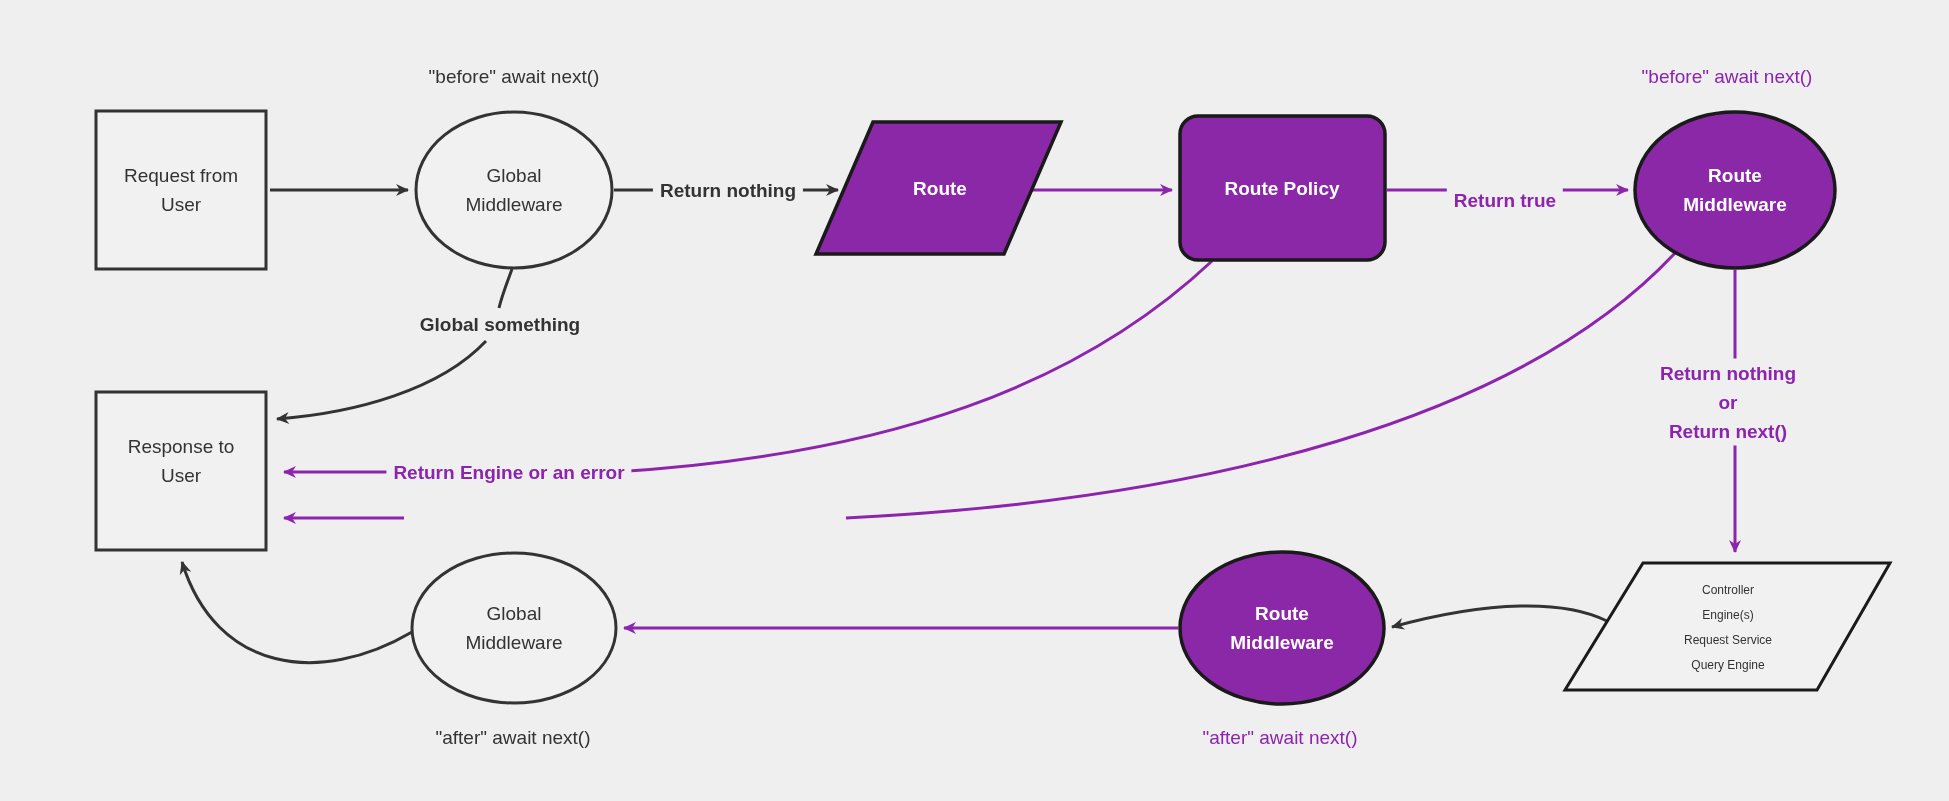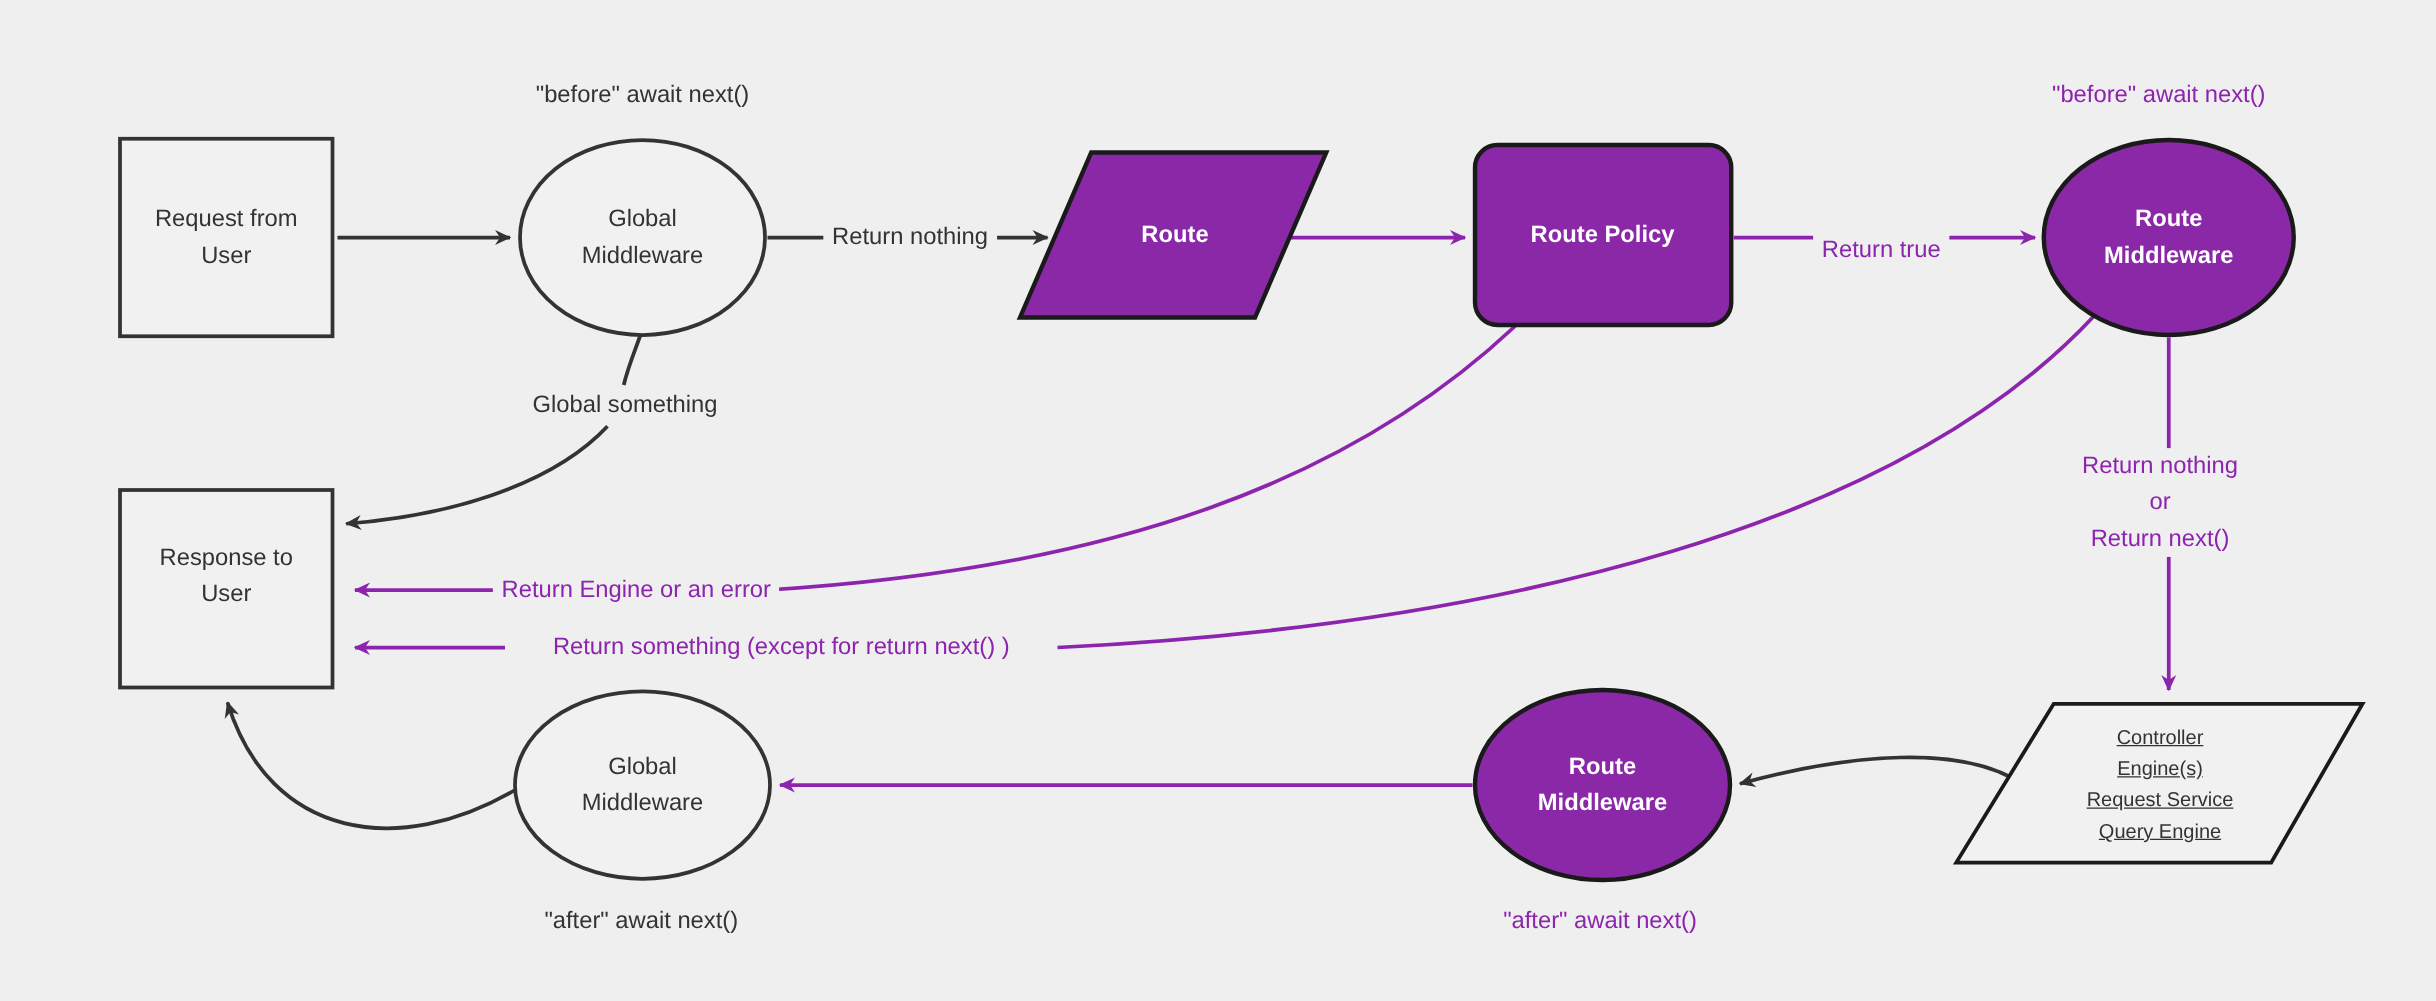--- a/index.html
+++ b/index.html
@@ -10,22 +10,22 @@
   .layer{position:absolute;left:0;top:0;width:1949px;height:801px;}
   .node-label,.edge-label{
     position:absolute;transform:translate(-50%,-50%);
     text-align:center;white-space:nowrap;color:#333333;
     font-size:19px;line-height:29px;
   }
   .node-label span{display:block;}
   .edge-label span{display:block;}
   .white{color:#FFFFFF;font-weight:700;}
   .purple{color:#8C24AE;}
-  .bg{background:#EFEFEF;padding:0 7px;}
-  .small{font-size:16px;line-height:25px;text-decoration:underline;}
+  .bg{background:#EFEFEF;padding:0 7px;font-weight:bold;}
+  .small{font-size:12px;line-height:25px;}
 </style>
 </head>
 <body>
 
 <div class="canvas">
 
   <svg class="layer" viewBox="0 0 1949 801" xmlns="http://www.w3.org/2000/svg">
     <defs>
       <marker id="arrowDark" markerUnits="userSpaceOnUse" markerWidth="18" markerHeight="18" viewBox="0 0 18 18" refX="14" refY="9" orient="auto">
         <path d="M2,3 L15,9 L2,15 L6,9 Z" fill="#333333"></path>
@@ -103,17 +103,16 @@
   <div class="edge-label bg" style="left:728px;top:190px">Return nothing</div>
   <div class="edge-label purple bg" style="left:1505px;top:200px">Return true</div>
   <div class="edge-label purple" style="left:1727px;top:76px">"before" await next()</div>
   <div class="edge-label bg" style="left:500px;top:324px">Global something</div>
   <div class="edge-label purple bg" style="left:1728px;top:402px">
     <span>Return nothing</span>
     <span>or</span>
     <span>Return next()</span>
   </div>
   <div class="edge-label purple bg" style="left:509px;top:472px">Return Engine or an error</div>
-  <div class="edge-label purple bg" style="left:625px;top:518px">Return something (except for return next() )</div>
   <div class="edge-label purple" style="left:1280px;top:737px">"after" await next()</div>
   <div class="edge-label" style="left:513px;top:737px">"after" await next()</div>
 
 </div>
 
 </body></html>

